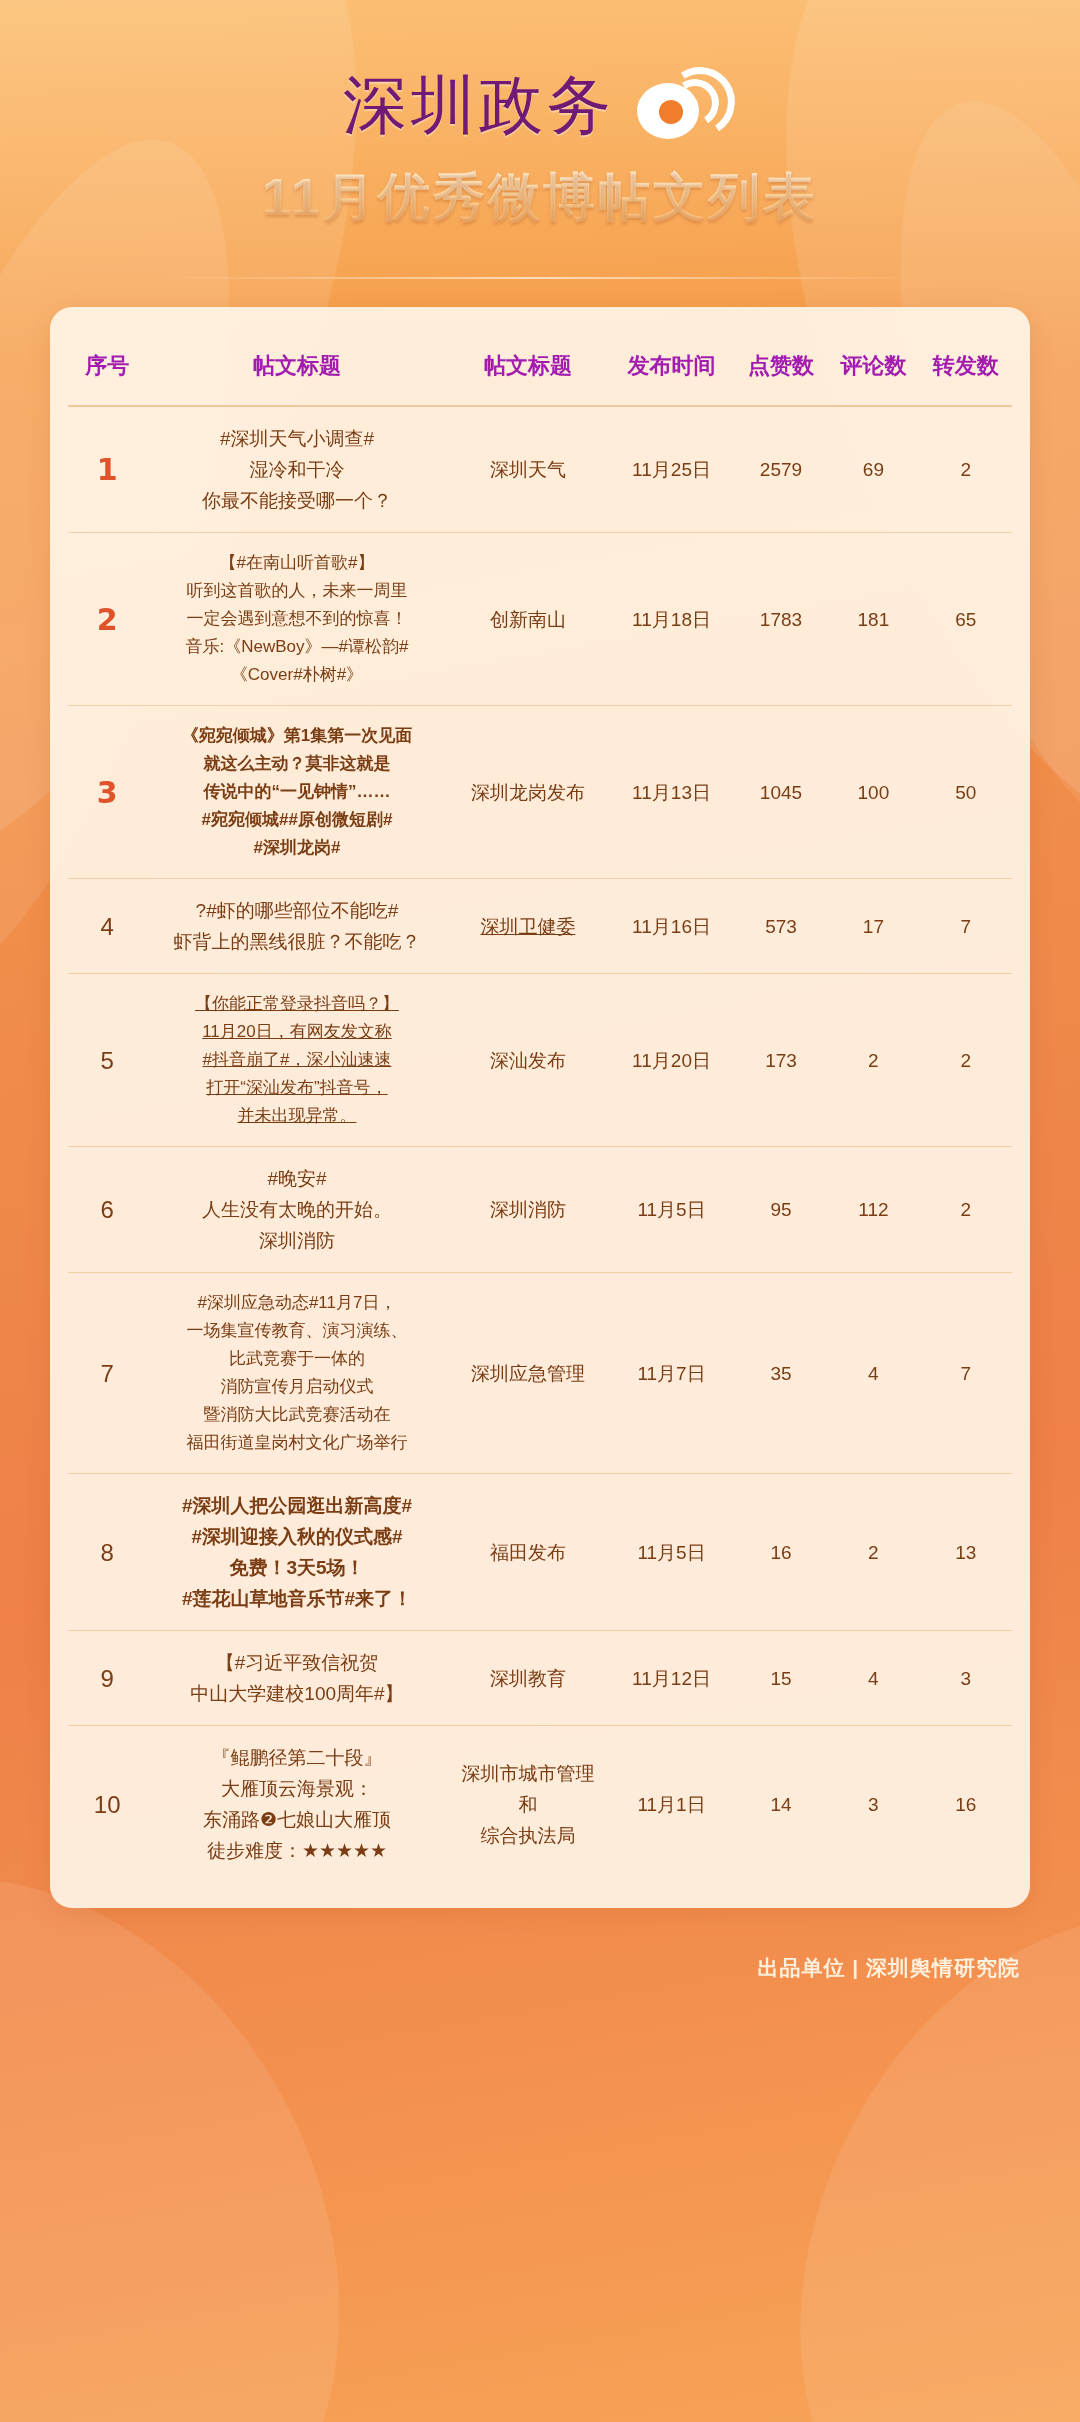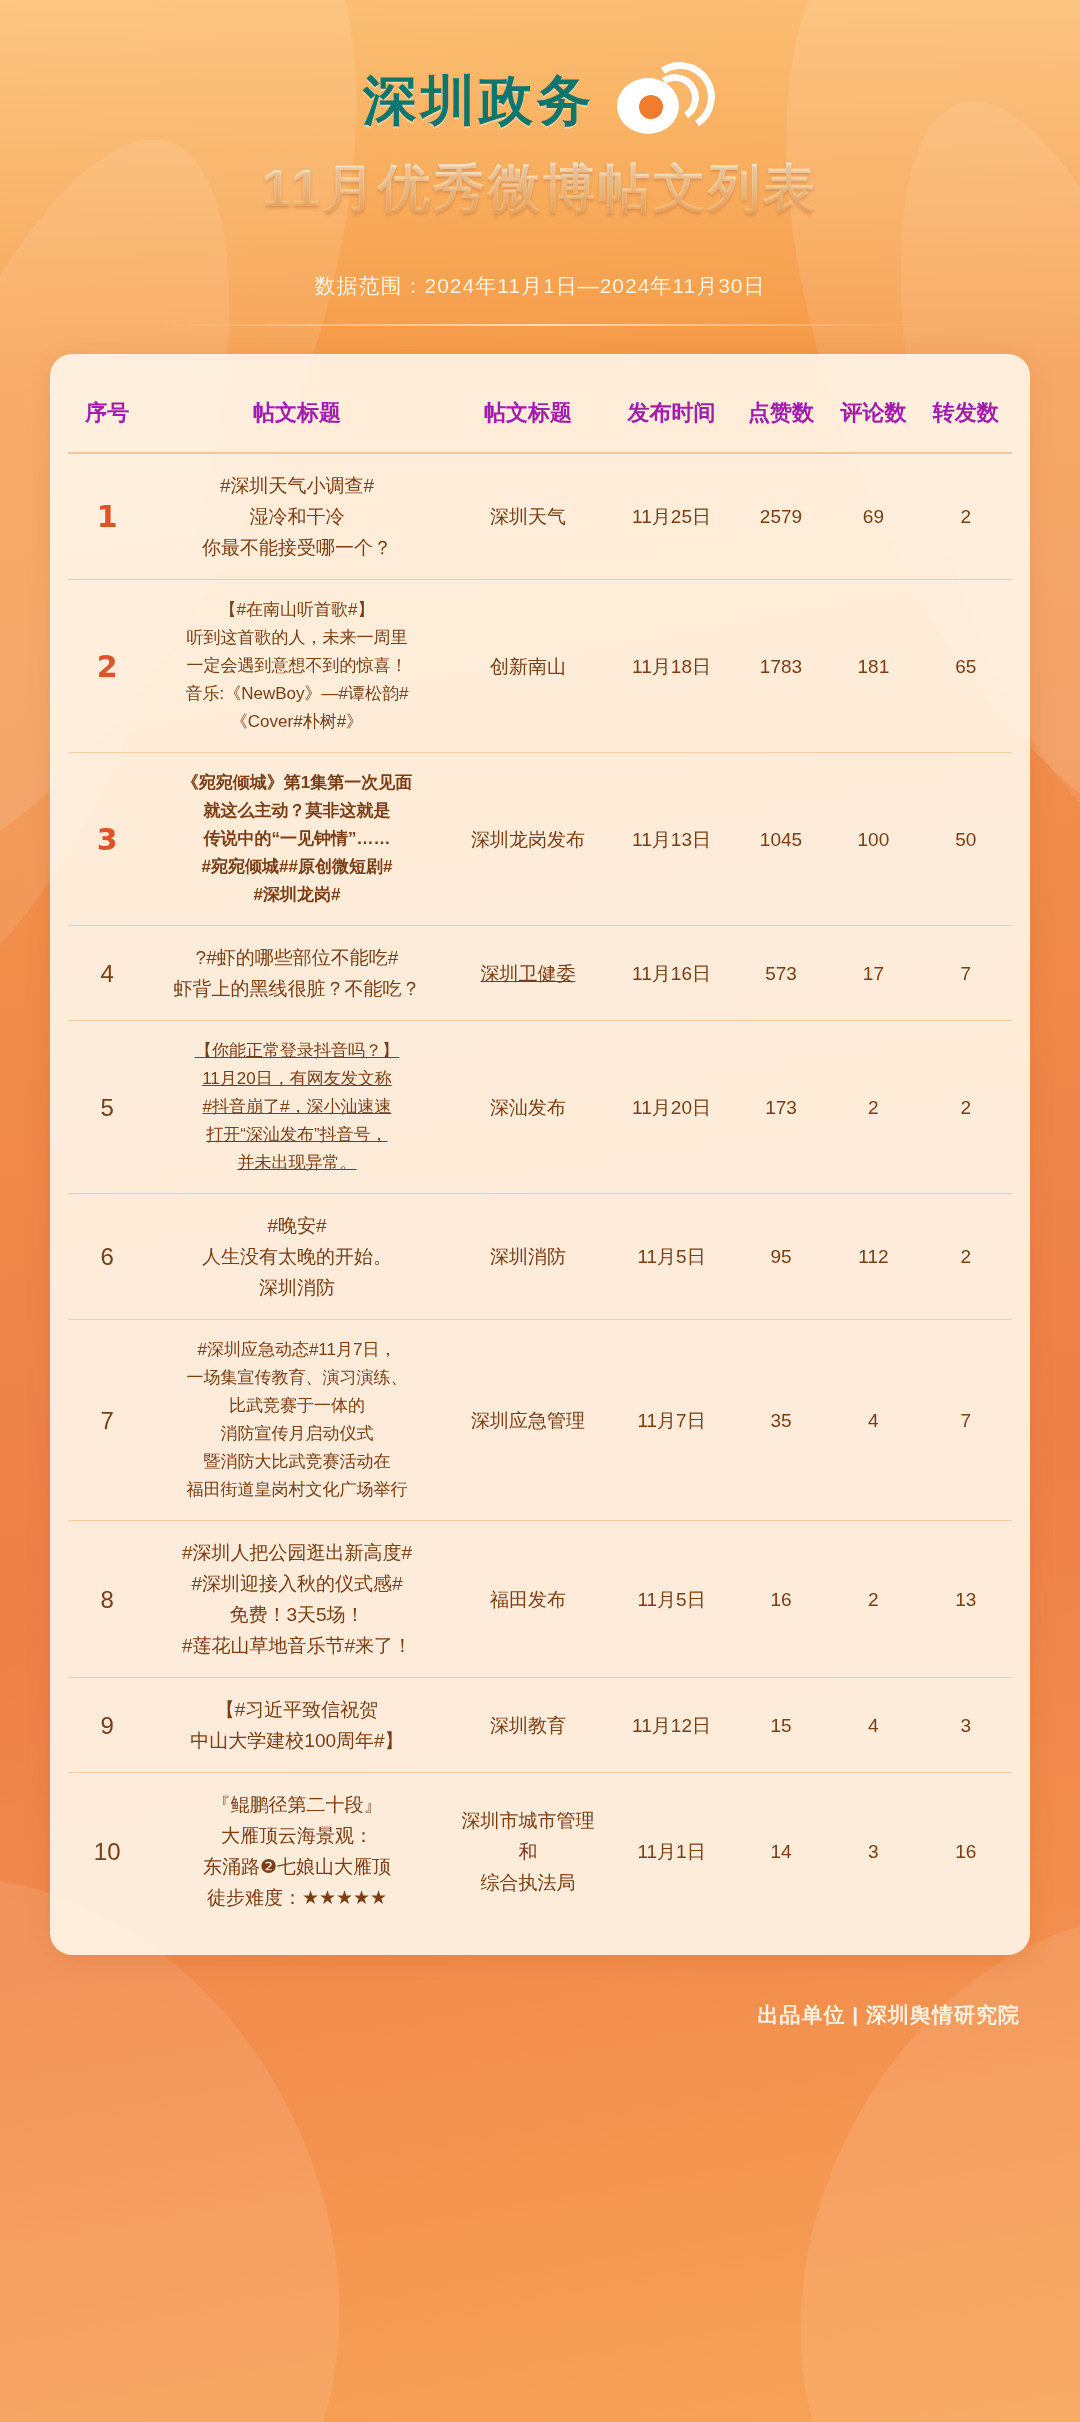--- a/index.html
+++ b/index.html
@@ -42,23 +42,23 @@
     padding-top: 62px;
     text-align: center;
   }
   .title-row {
     display: flex;
     align-items: center;
     justify-content: center;
     gap: 18px;
   }
   .title-main {
-    font-size: 54px;
-    font-weight: bold;
-    color: #0f766e;
+    font-size: 64px;
+    font-weight: normal;
+    color: #701a75;
     letter-spacing: 4px;
     text-shadow: 0 2px 0 rgba(255,255,255,0.35);
   }
   .weibo-logo {
     width: 104px;
     height: 78px;
     position: relative;
     display: inline-block;
   }
   .weibo-eye {
@@ -194,21 +194,20 @@
     <div class="title-main">深圳政务</div>
     <div class="weibo-logo">
       <div class="weibo-eye"></div>
       <div class="weibo-pupil"></div>
       <div class="weibo-arc arc1"></div>
       <div class="weibo-arc arc2"></div>
     </div>
   </div>
   <div class="title-sub">11月优秀微博帖文列表</div>
   <div class="meta">
-    <div>数据范围：2024年11月1日—2024年11月30日</div>
   </div>
   <div class="meta-divider"></div>
 </div>
 
 <div class="card">
   <table>
     <colgroup>
       <col class="col-rank">
         <col class="col-title">
         <col class="col-acct">
@@ -309,21 +308,21 @@
 暨消防大比武竞赛活动在
 福田街道皇岗村文化广场举行</td>
           <td style="white-space: pre-line;">深圳应急管理</td>
           <td style="white-space: pre-line;">11月7日</td>
           <td style="white-space: pre-line;">35</td>
           <td style="white-space: pre-line;">4</td>
           <td style="white-space: pre-line;">7</td>
         </tr>
         <tr>
           <td class="rank" style="white-space: pre-line;">8</td>
-          <td class="title" style="white-space: pre-line;">#深圳人把公园逛出新高度#
+          <td class="title" style="white-space: pre-line; font-weight: bold;">#深圳人把公园逛出新高度#
 #深圳迎接入秋的仪式感#
 免费！3天5场！
 #莲花山草地音乐节#来了！</td>
           <td style="white-space: pre-line;">福田发布</td>
           <td style="white-space: pre-line;">11月5日</td>
           <td style="white-space: pre-line;">16</td>
           <td style="white-space: pre-line;">2</td>
           <td style="white-space: pre-line;">13</td>
         </tr>
         <tr>

